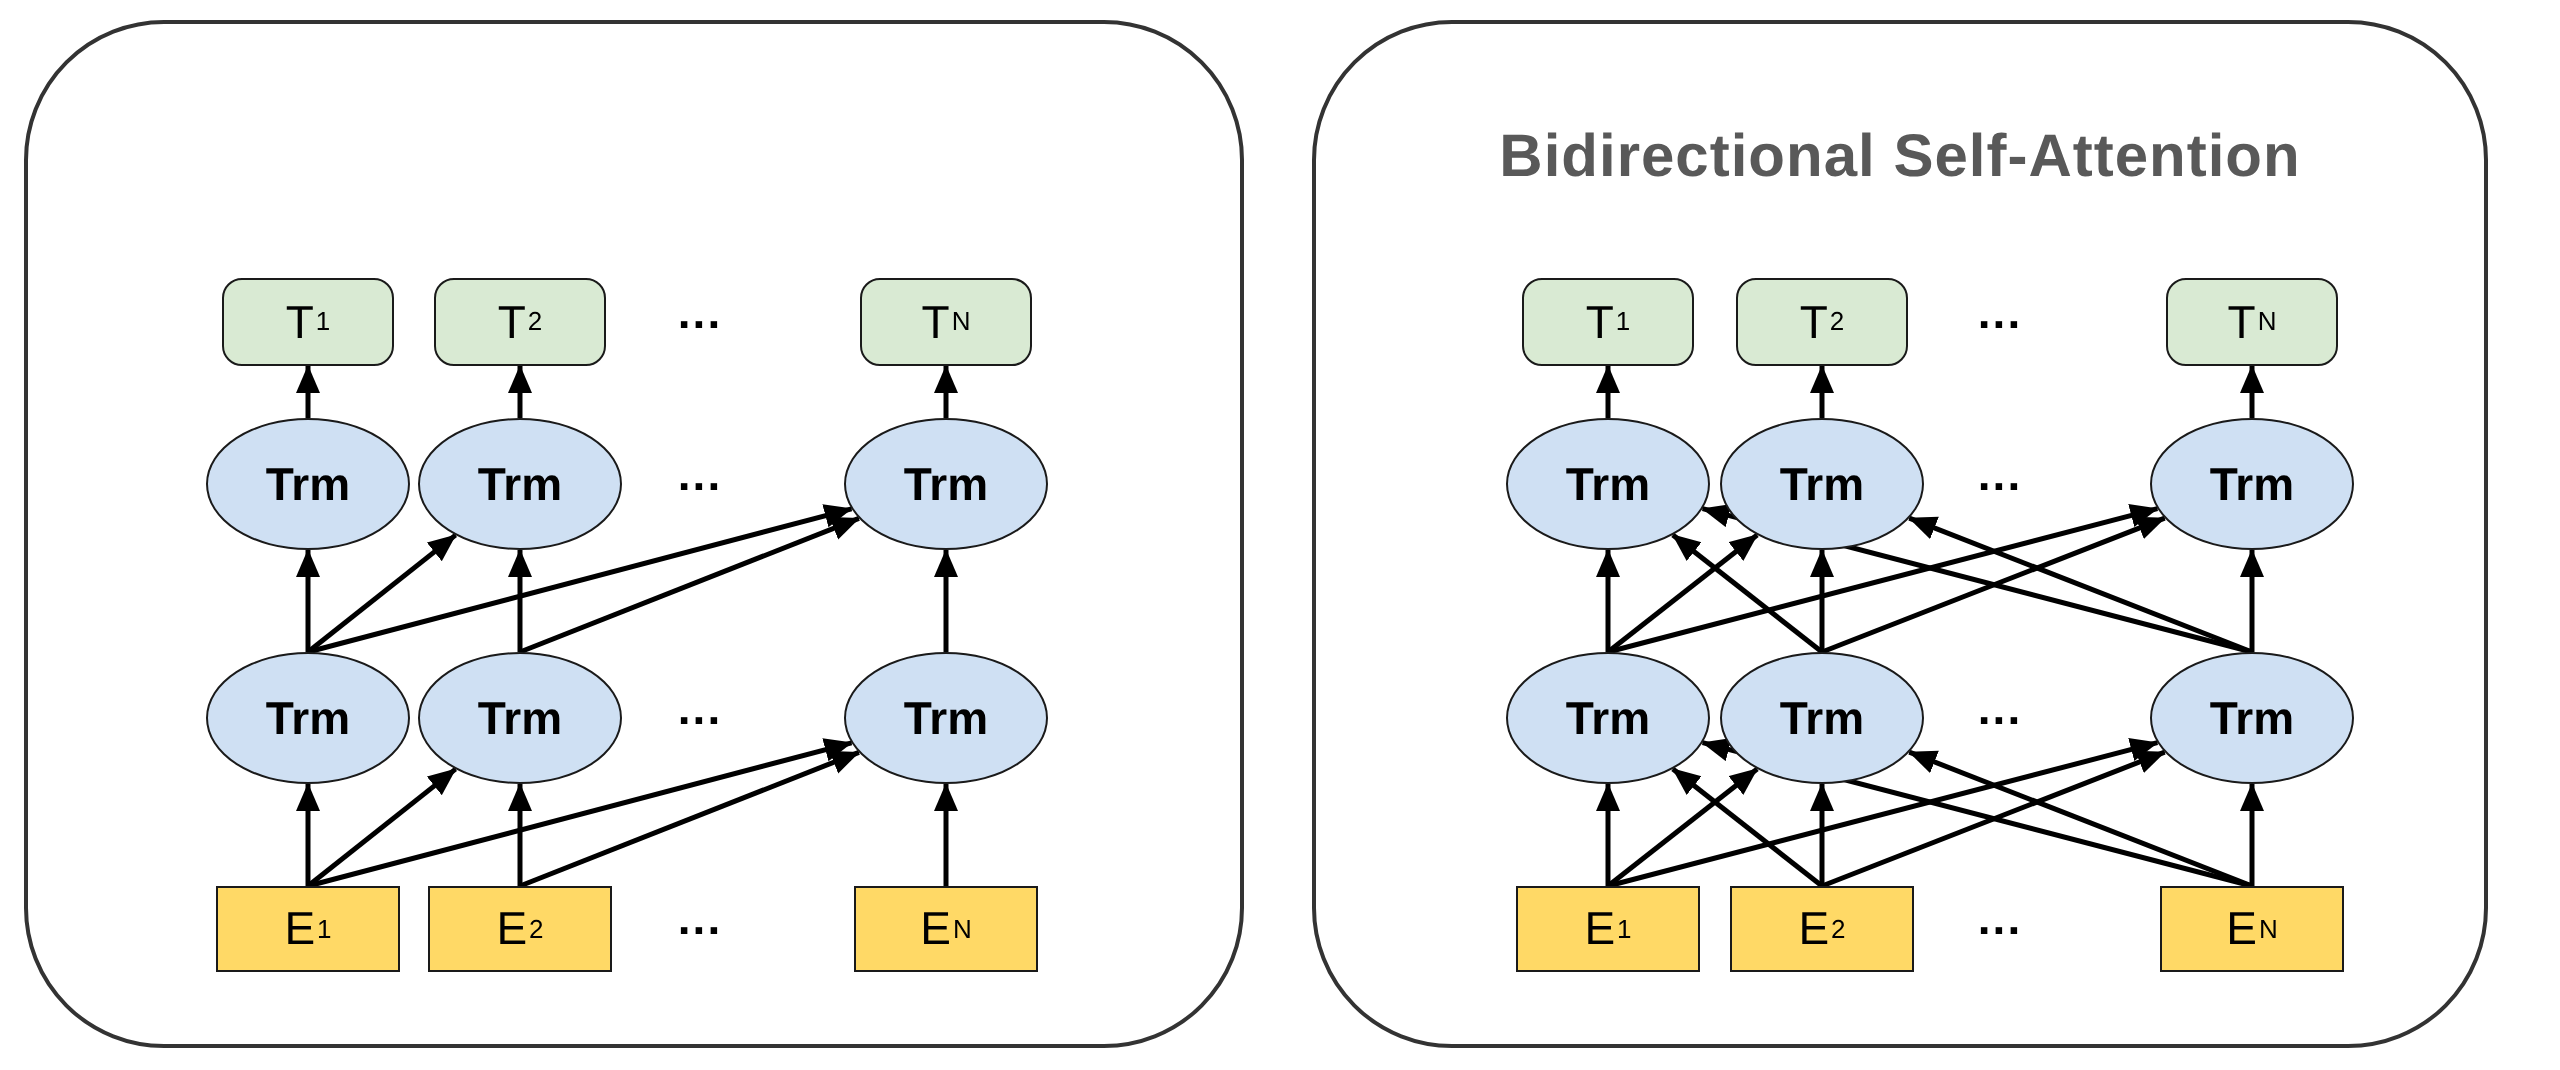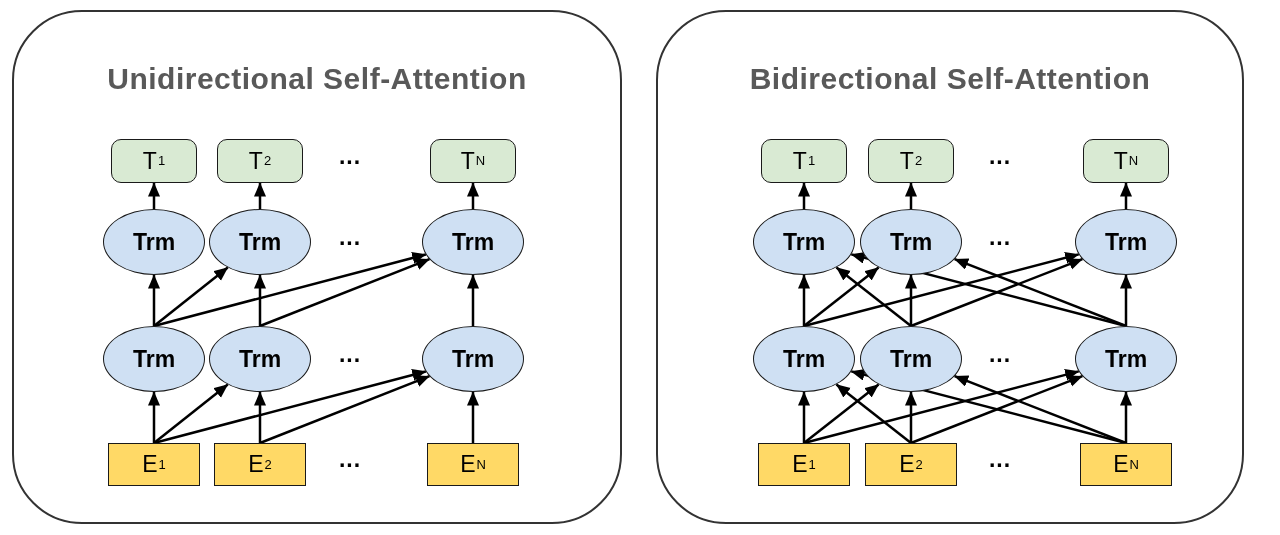--- a/index.html
+++ b/index.html
@@ -27,21 +27,20 @@
   .dots{position:absolute;left:var(--cd);transform:translateX(-50%);
         font-size:23px;font-weight:bold;letter-spacing:1px;line-height:23px;
         color:var(--label_text,#000);}
   .dotsT{top:133px;} .dotsU{top:214px;} .dotsL{top:331px;} .dotsE{top:436px;}
   .node sub{font-size:13px;line-height:0;margin-left:1px;vertical-align:-6px;}
 </style>
 </head>
 <body>
 
 <section class="panel panel-left">
-  <h2 class="panel-title">Unidirectional Self-Attention</h2>
   <svg class="arrows" width="610" height="514" viewBox="0 0 610 514">
       <defs>
         <marker id="ah0" markerUnits="userSpaceOnUse" markerWidth="15" markerHeight="13" refX="13.5" refY="6" orient="auto">
           <path d="M0,0 L14,6 L0,12 z" fill="#000000"></path>
         </marker>
       </defs>
       <line x1="140" y1="431" x2="140" y2="380" stroke="#000000" stroke-width="2.5" marker-end="url(#ah0)"></line>
       <line x1="140" y1="431" x2="213.7440560978863" y2="372.5613140356373" stroke="#000000" stroke-width="2.5" marker-end="url(#ah0)"></line>
       <line x1="140" y1="431" x2="411.7618020176037" y2="359.4388985282799" stroke="#000000" stroke-width="2.5" marker-end="url(#ah0)"></line>
       <line x1="246" y1="431" x2="246" y2="380" stroke="#000000" stroke-width="2.5" marker-end="url(#ah0)"></line>

